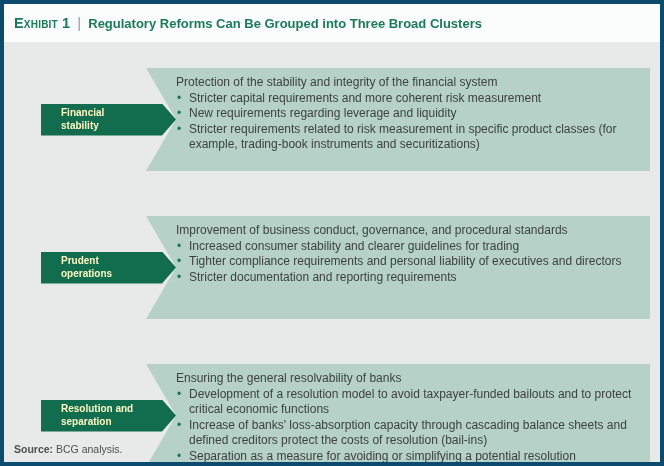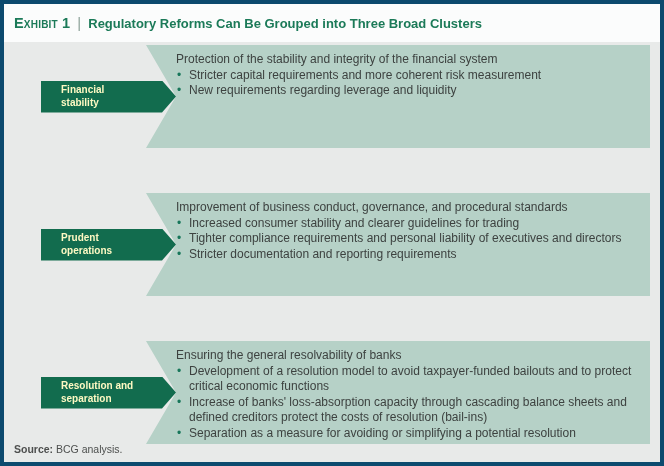--- a/index.html
+++ b/index.html
@@ -33,21 +33,21 @@
     font-weight:400;
     font-size:15px;
     margin:0 7px 2px 7px;
   }
   .header .title {
     color:var(--title-green,#1B7A58);
     font-weight:700;
     font-size:13px;
     white-space:nowrap;
   }
-  .clusters { padding-top:3px;border-radius:28px; }
+  .clusters { padding-top:26px;border-radius:28px; }
   .cluster { position:relative; height:103px; margin-bottom:45px; }
   .content-box {
     position:absolute;
     left:142px; top:0;
     width:504px; height:103px;
     box-sizing:border-box;
     background:var(--panel-green,#B6D1C7);
     clip-path:polygon(0 0, 100% 0, 100% 100%, 0 100%, 30px 50%);
     padding:7px 12px 6px 30px;
     color:var(--text,#3D4240);
@@ -97,20 +97,21 @@
     <span class="title">Regulatory Reforms Can Be Grouped into Three Broad Clusters</span>
   </div>
 
   <div class="clusters">
       <div class="cluster">
         <div class="content-box">
           <div class="lead">Protection of the stability and integrity of the financial system</div>
           <ul class="bullets">
             <li>Stricter capital requirements and more coherent risk measurement</li>
             <li>New requirements regarding leverage and liquidity</li>
+            <li>Stricter requirements related to risk measurement in specific product classes (for example, trading-book instruments and securitizations)</li>
           </ul>
         </div>
         <div class="label-arrow"><span>Financial
 stability</span></div>
       </div>
       <div class="cluster">
         <div class="content-box">
           <div class="lead">Improvement of business conduct, governance, and procedural standards</div>
           <ul class="bullets">
             <li>Increased consumer stability and clearer guidelines for trading</li>

